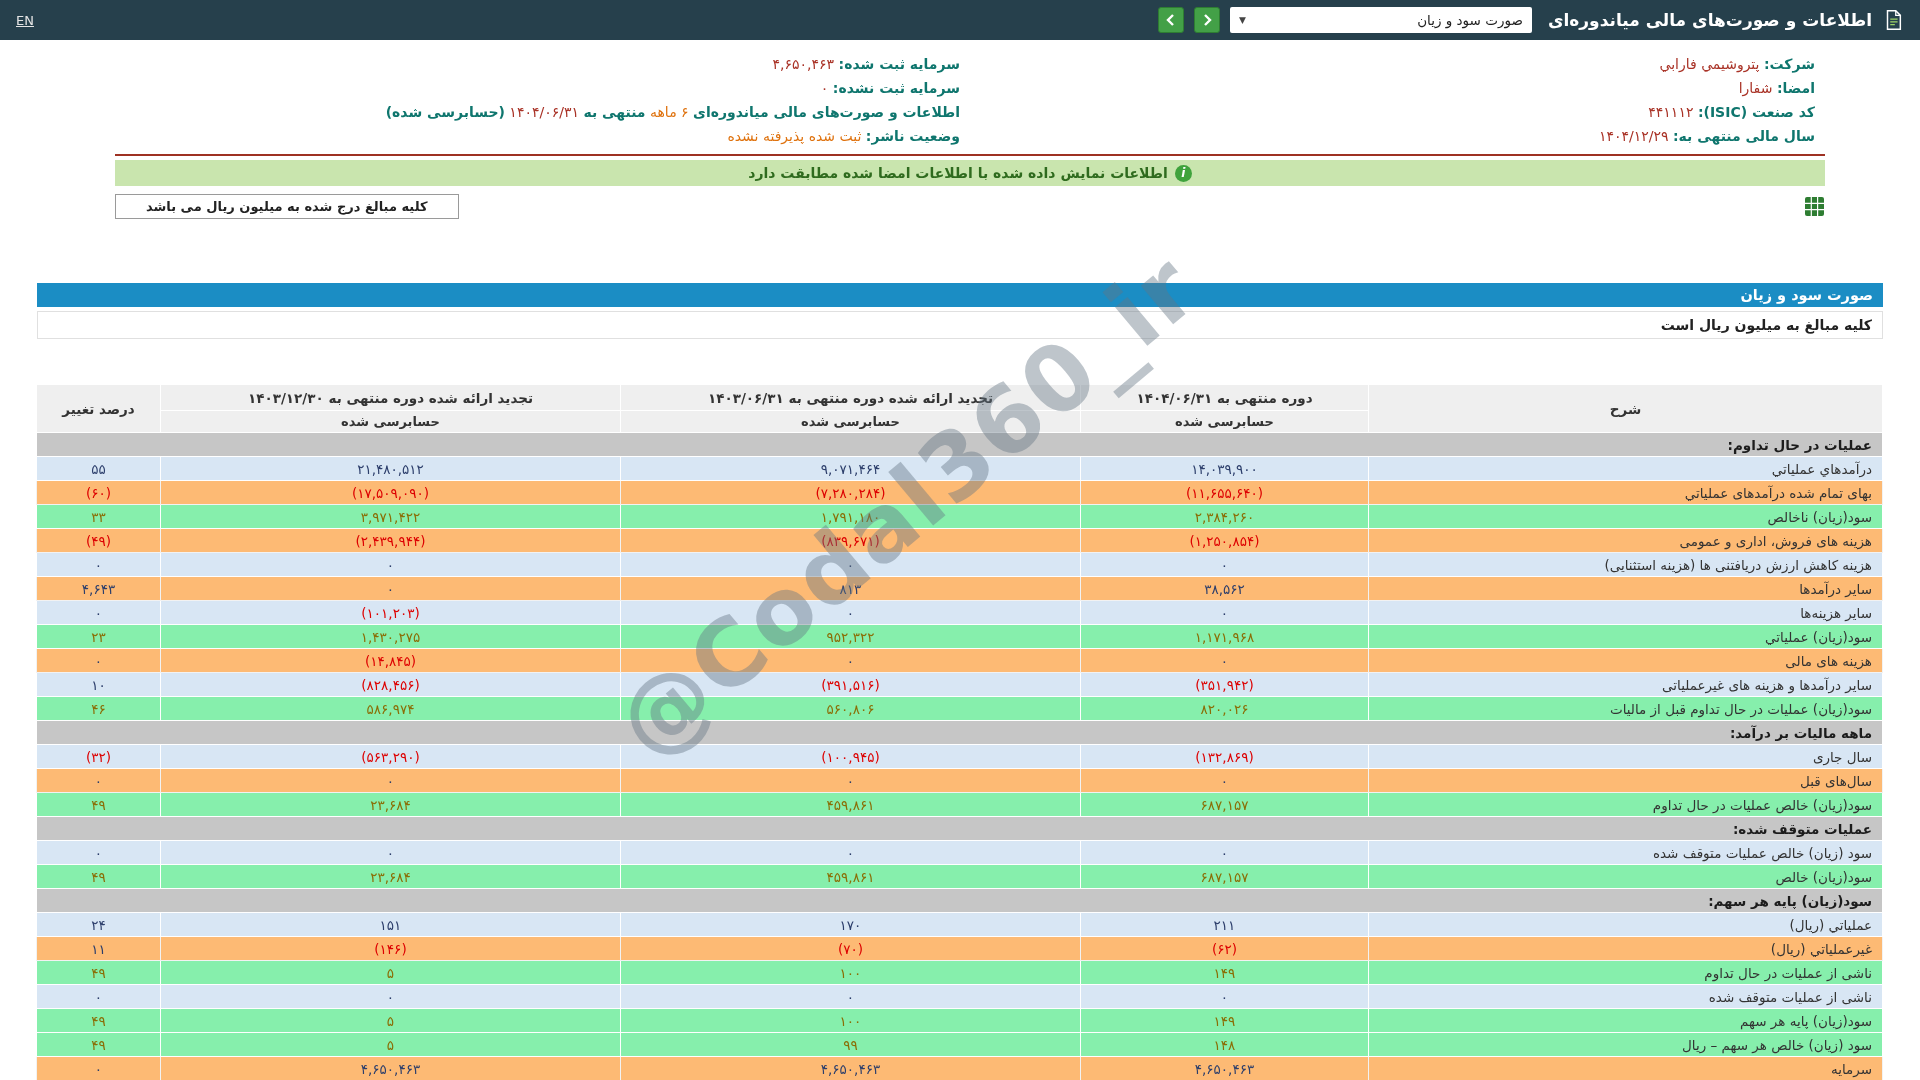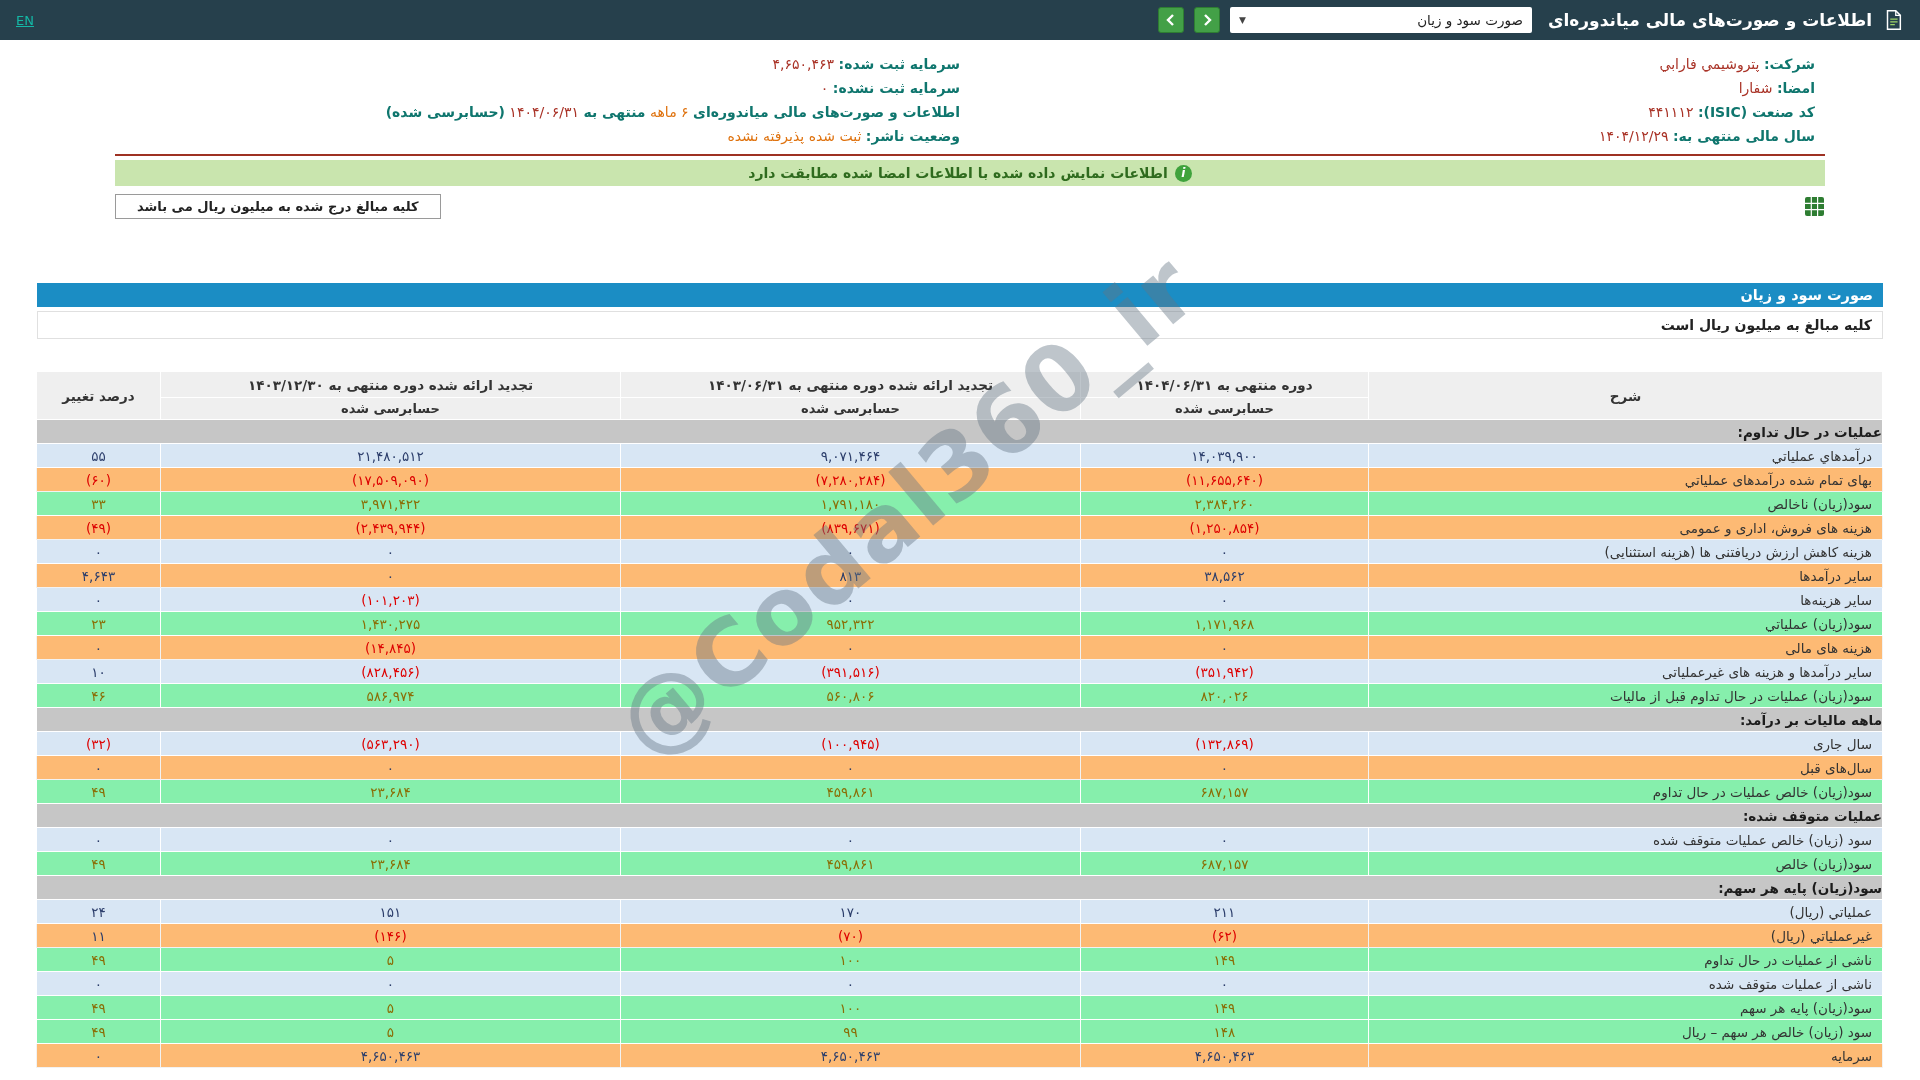--- a/index.html
+++ b/index.html
@@ -43,21 +43,21 @@
     background: #43a047;
     border: 1px solid #2e7d32;
     border-radius: 3px;
     display: inline-flex;
     align-items: center;
     justify-content: center;
     cursor: pointer;
     padding: 0;
   }
   .spacer { flex: 1; }
-  .lang { color: #14b8a6; font-size: 13px; text-decoration: underline; cursor: pointer; }
+  .lang { color: #e5e5e5; font-size: 13px; text-decoration: underline; cursor: pointer; }
 
   
   .info-wrap { margin: 12px 95px 0 115px; }
   .info-table { width: 100%; border-collapse: collapse; }
   .info-table td {
     width: 50%;
     height: 24px;
     text-align: right;
     font-size: 14px;
     padding: 0 10px;
@@ -93,21 +93,21 @@
   }
   .note-row {
     margin-top: 8px;
     display: flex;
     justify-content: space-between;
     align-items: center;
   }
   .unit-note {
     border: 1px solid #9a9a9a;
     background: #fff;
-    padding: 4px 21px;
+    padding: 4px 30px;
     font-size: 13px;
     font-weight: bold;
     color: #222;
   }
   .excel-icon { display: inline-flex; cursor: pointer; }
 
   
   .statement { margin: 64px 37px 0 37px; position: relative; }
   .stmt-title {
     height: 24px;
@@ -122,21 +122,21 @@
   .stmt-unit {
     margin-top: 4px;
     height: 28px;
     border: 1px solid #e0e0e0;
     display: flex;
     align-items: center;
     padding: 0 10px;
     font-weight: bold;
     font-size: 14px;
     color: #222;
-    margin-bottom: 32px;
+    margin-bottom: 45px;
   }
   .data-table { width: 100%; border-collapse: collapse; table-layout: fixed; }
   .data-table th {
     background: #efefef;
     border: 1px solid #fff;
     font-size: 13.5px;
     font-weight: bold;
     color: #333;
     text-align: center;
     height: 26px;
@@ -153,21 +153,21 @@
   .data-table td.num.neg { color: #dd0000; }
   tr.row-blue   td { background: #d8e6f4; }
   tr.row-yellow td { background: #86efac; }
   tr.row-white  td { background: #fdba74; border-color: #f2f2f2; }
   tr.row-yellow td.num:not(.neg) { color: #8a6d05; }
   tr.row-section td {
     background: #c6c6c6;
     font-weight: bold;
     color: #1c1c1c;
     text-align: right;
-    padding-right: 0;
+    padding-right: 10px;
     font-size: 13.5px;
   }
 
   
   .watermark {
     position: absolute;
     left: 480px;
     top: 170px;
     width: 780px;
     text-align: center;

